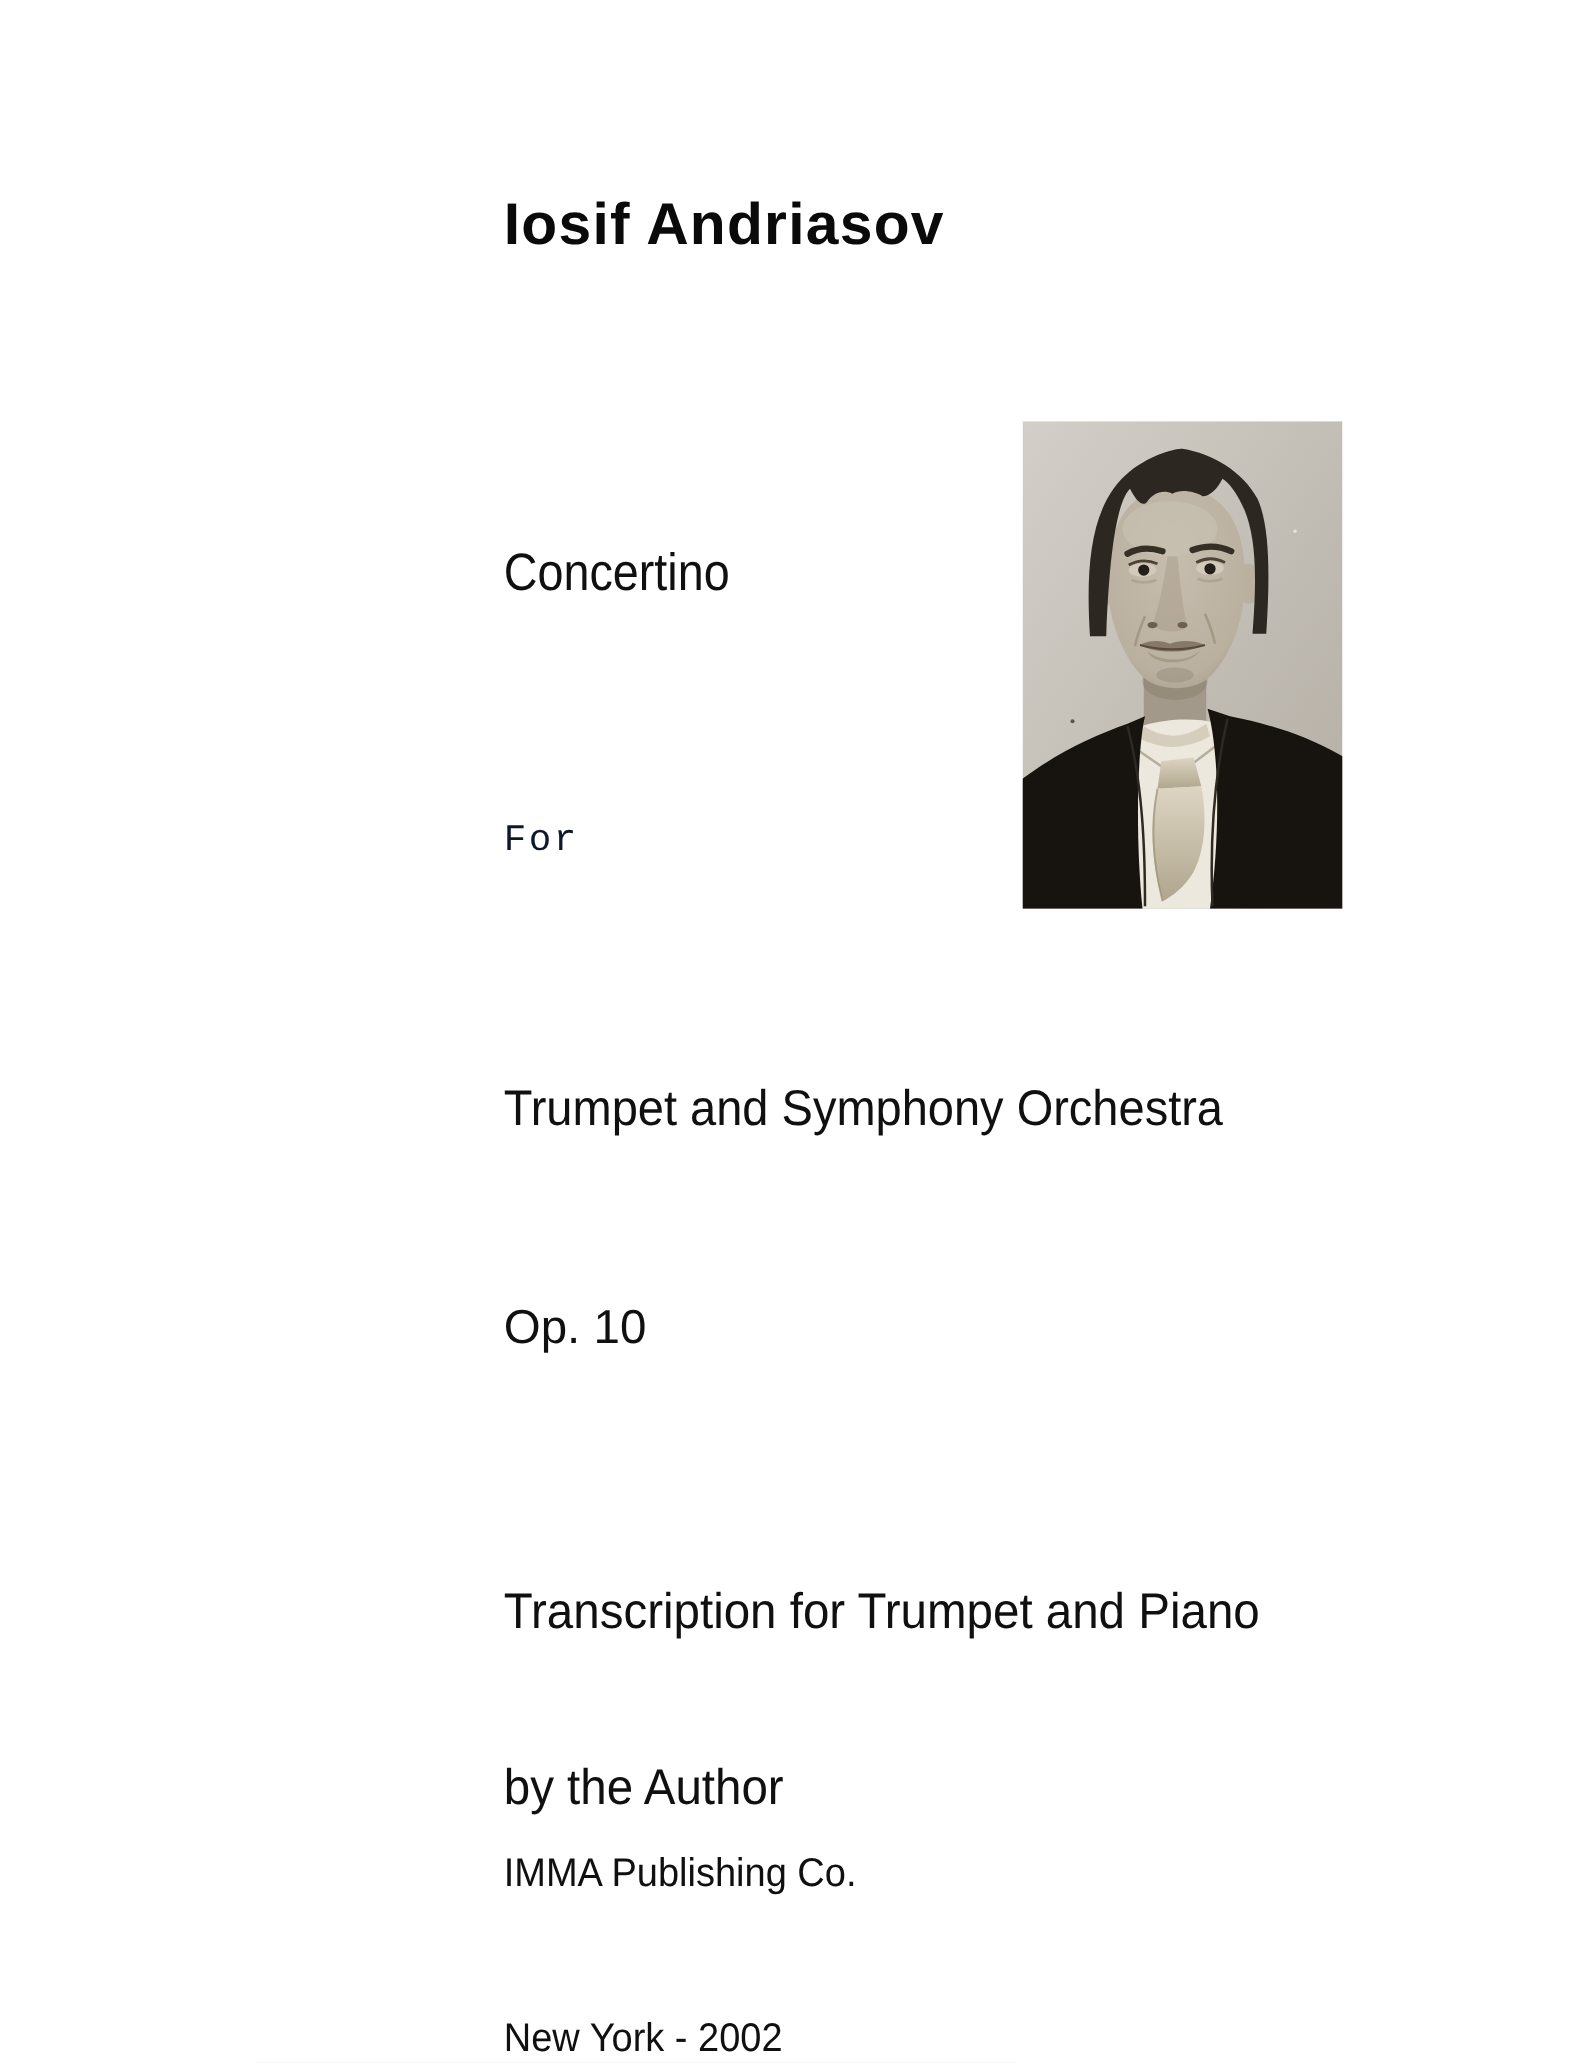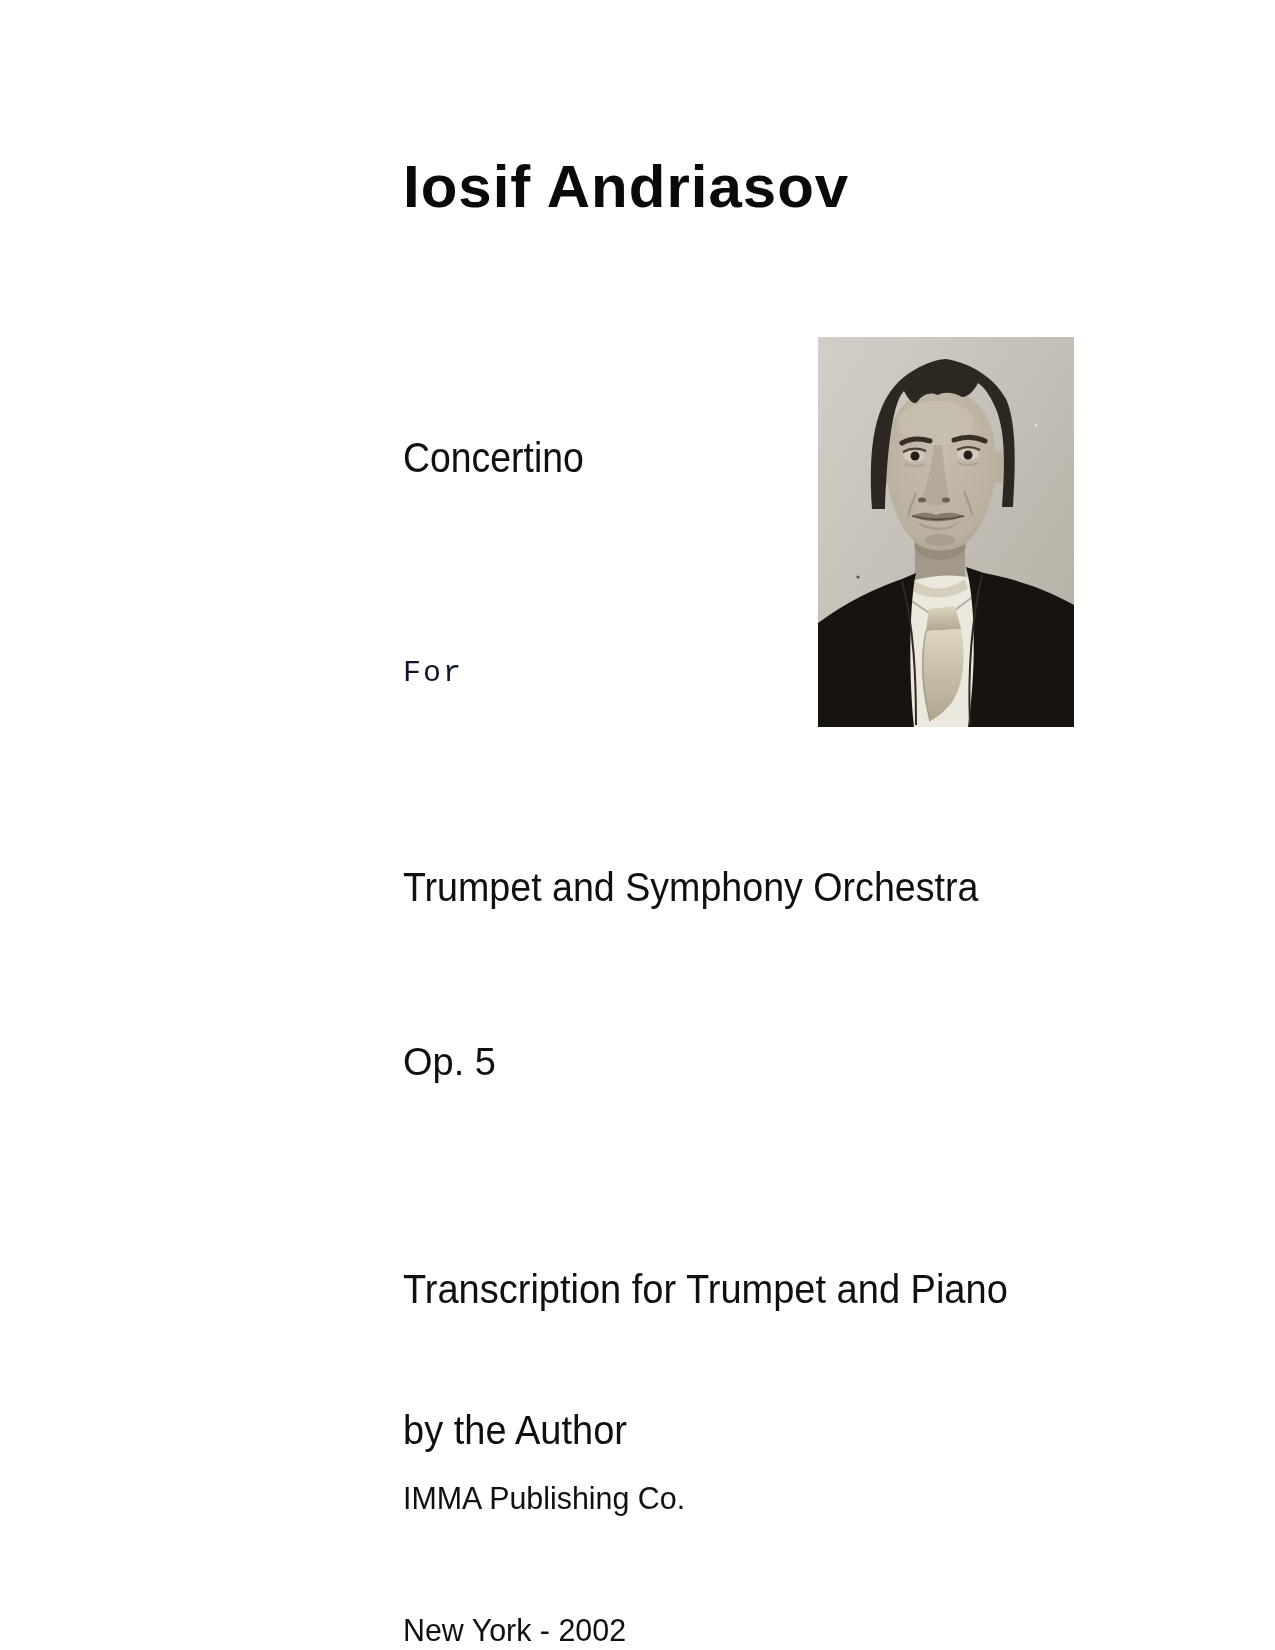--- a/index.html
+++ b/index.html
@@ -17,21 +17,21 @@
     color: #101010;
   }
   .txt {
     position: absolute;
     white-space: pre;
     transform-origin: left top;
     line-height: 1.2;
   }
   .composer-name {
     left: 403px; top: 151px;
-    font-size: 60px;
+    font-size: 47px;
     font-weight: bold;
     letter-spacing: 1px;
     color: #0a0a0a;
   }
   .work-title {
     left: 403px; top: 433px;
     font-size: 42px;
     transform: scaleX(0.89);
   }
   .for-label {
@@ -152,21 +152,21 @@
       <path d="M84,244 C96,290 98,340 98,388" stroke="#2e2a22" stroke-width="2" fill="none"></path>
       <path d="M164,238 C152,290 150,340 152,388" stroke="#2e2a22" stroke-width="2" fill="none"></path>
 
       <circle cx="40" cy="240" r="1.6" fill="#44403a" opacity="0.85"></circle>
       <circle cx="218" cy="88" r="1.4" fill="#e9e5dc" opacity="0.9"></circle>
     </svg>
   </div>
 
   <div class="txt instrumentation">Trumpet and Symphony Orchestra</div>
 
-  <div class="txt opus">Op. 5</div>
+  <div class="txt opus">Op. 10</div>
 
   <div class="txt transcription">
     <span>Transcription for Trumpet and Piano</span>
     <span>by the Author</span>
   </div>
 
   <div class="txt publisher">
     <span>IMMA Publishing Co.</span>
     <span>New York - 2002</span>
   </div>

